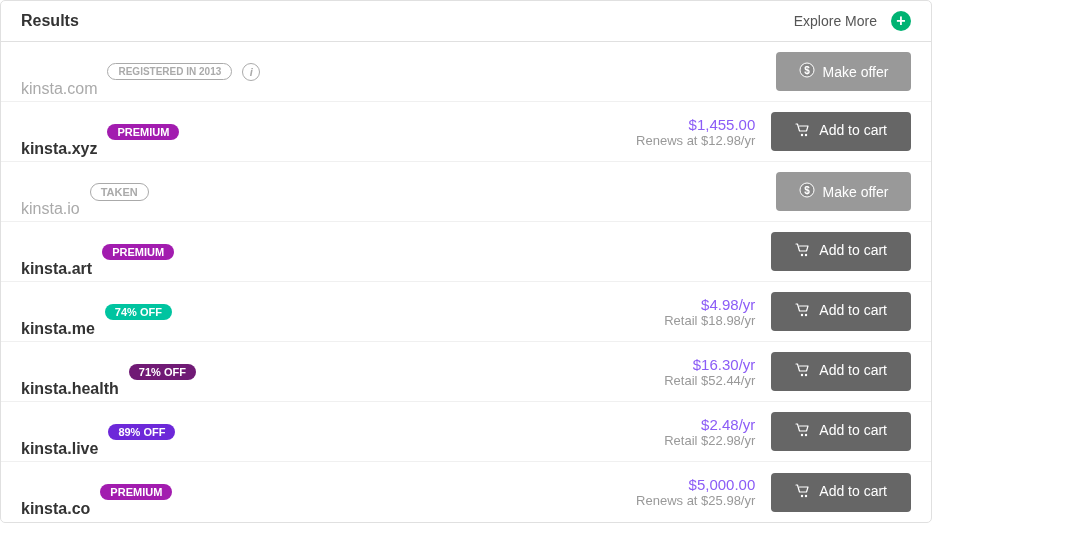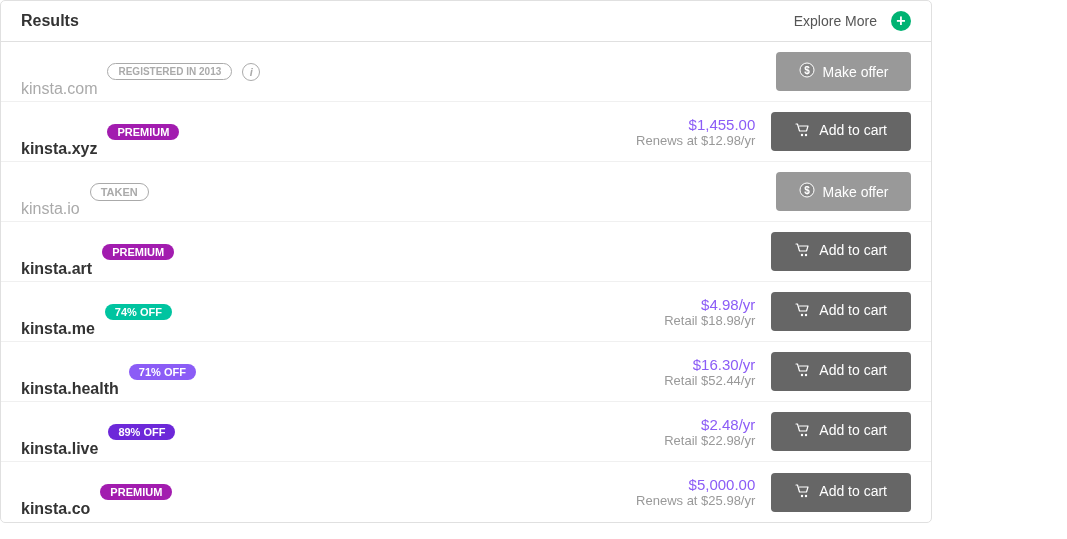--- a/index.html
+++ b/index.html
@@ -96,21 +96,21 @@
       background: transparent;
       border: 1px solid #aaa;
       color: #aaa;
       font-size: 10px;
     }
     .badge.off-74 {
       background: #00c4a0;
       color: #fff;
     }
     .badge.off-71 {
-      background: #8b5cf6;
+      background: #701a75;
       color: #fff;
     }
     .badge.off-89 {
       background: #6d28d9;
       color: #fff;
     }
     .info-icon {
       width: 18px;
       height: 18px;
       border-radius: 50%;

